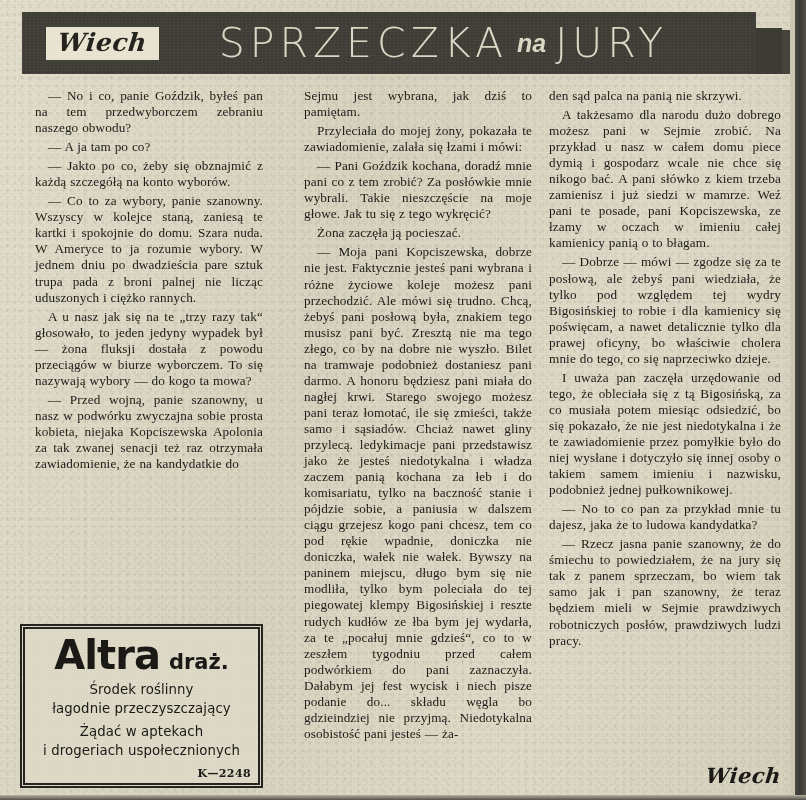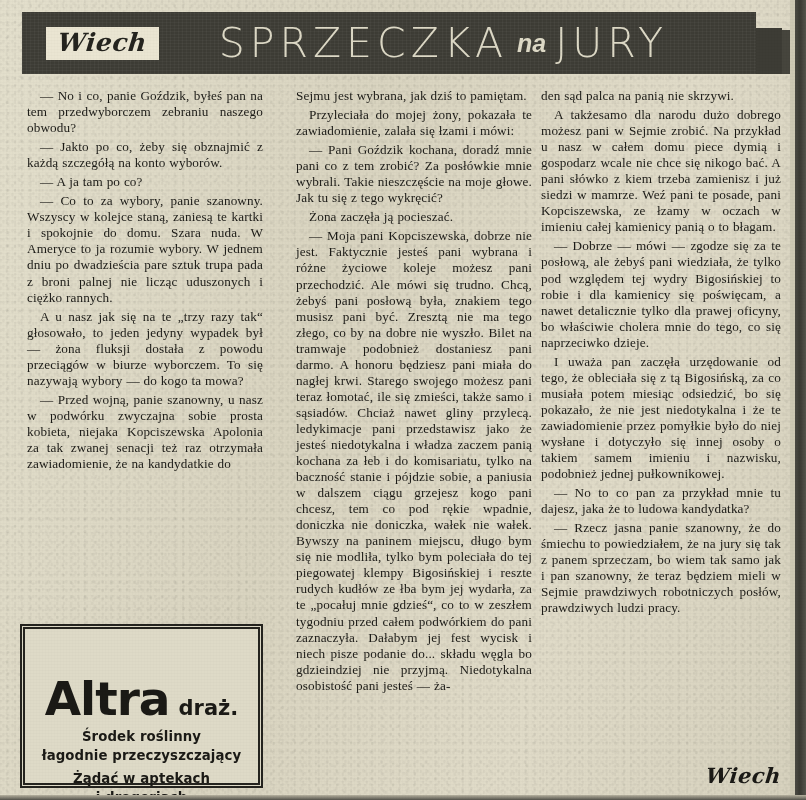--- a/index.html
+++ b/index.html
@@ -140,21 +140,21 @@
     word-spacing: .4px;
     hyphens: none;
     color: #1c1b17;
     z-index: 5;
   }
   #col1 { left: 23px;  width: 240px; height: 530px; }
   #col2 { left: 292px; width: 240px; height: 700px; }
   #col3 { left: 537px; width: 244px; height: 700px; }
 
   .col p {
-    margin: 0 0 3.0px 4px;
+    margin: 0 0 3.0px 12px;
     text-indent: 13px;
   }
   .col p.cont { text-indent: 0; }
   .col p.dash { text-indent: 13px; }
 
   
   #ad {
     position: absolute;
     left: 20px; top: 624px;
     width: 243px; height: 164px;
@@ -167,37 +167,36 @@
   }
   #ad-brandline {
     display: flex;
     align-items: baseline;
     justify-content: center;
     margin-top: 2px;
   }
   .ad-brand {
     font-family: "DejaVu Sans", "Liberation Sans", sans-serif;
     font-weight: bold;
-    font-size: 47px;
+    font-size: 40px;
     letter-spacing: -1px;
     color: #1b1a16;
     line-height: .98;
-    margin-top: 40px;
   }
   .ad-form {
     font-family: "DejaVu Sans", "Liberation Sans", sans-serif;
     font-weight: bold;
     font-size: 21px;
     color: #1b1a16;
     margin-left: 9px;
     letter-spacing: 0;
   }
   .ad-line {
     font-family: "DejaVu Sans", "Liberation Sans", sans-serif;
-    font-weight: bold;
+    font-weight: normal;
     font-size: 13.3px;
     text-align: center;
     color: #1b1a16;
     line-height: 17.5px;
     letter-spacing: .1px;
   }
   .ad-line.tight { margin-top: 1px; }
   .ad-line.gap   { margin-top: 6px; }
   #ad-code {
     font-family: "DejaVu Serif", "Liberation Serif", serif;
@@ -239,22 +238,22 @@
     </div>
     <div id="banner-title">
       <span class="ttl-main">SPRZECZKA</span><span class="ttl-na">na</span><span class="ttl-main">JURY</span>
     </div>
   </div>
   <div id="banner-tail"></div>
   <div id="banner-tail2"></div>
 
   <div class="col" id="col1">
     <p class="dash">— No i co, panie Goździk, byłeś pan na tem przedwyborczem zebraniu naszego obwodu?</p>
+    <p class="dash">— A ja tam po co?</p>
     <p class="dash">— Jakto po co, żeby się obznajmić z każdą szczegółą na konto wyborów.</p>
-    <p class="dash">— A ja tam po co?</p>
     <p class="dash">— Co to za wybory, panie szanowny. Wszyscy w kolejce staną, zaniesą te kartki i spokojnie do domu. Szara nuda. W Ameryce to ja rozumie wybory. W jednem dniu po dwadzieścia pare sztuk trupa pada z broni palnej nie licząc uduszonych i ciężko rannych.</p>
     <p>A u nasz jak się na te „trzy razy tak“ głosowało, to jeden jedyny wypadek był — żona fluksji dostała z powodu przeciągów w biurze wyborczem. To się nazywają wybory — do kogo ta mowa?</p>
     <p class="dash">— Przed wojną, panie szanowny, u nasz w podwórku zwyczajna sobie prosta kobieta, niejaka Kopciszewska Apolonia za tak zwanej senacji też raz otrzymała zawiadomienie, że na kandydatkie do</p>
   </div>
 
   <div class="col" id="col2">
     <p class="cont">Sejmu jest wybrana, jak dziś to pamiętam.</p>
     <p>Przyleciała do mojej żony, pokazała te zawiadomienie, zalała się łzami i mówi:</p>
     <p class="dash">— Pani Goździk kochana, doradź mnie pani co z tem zrobić? Za posłówkie mnie wybrali. Takie nieszczęście na moje głowe. Jak tu się z tego wykręcić?</p>
     <p>Żona zaczęła ją pocieszać.</p>

